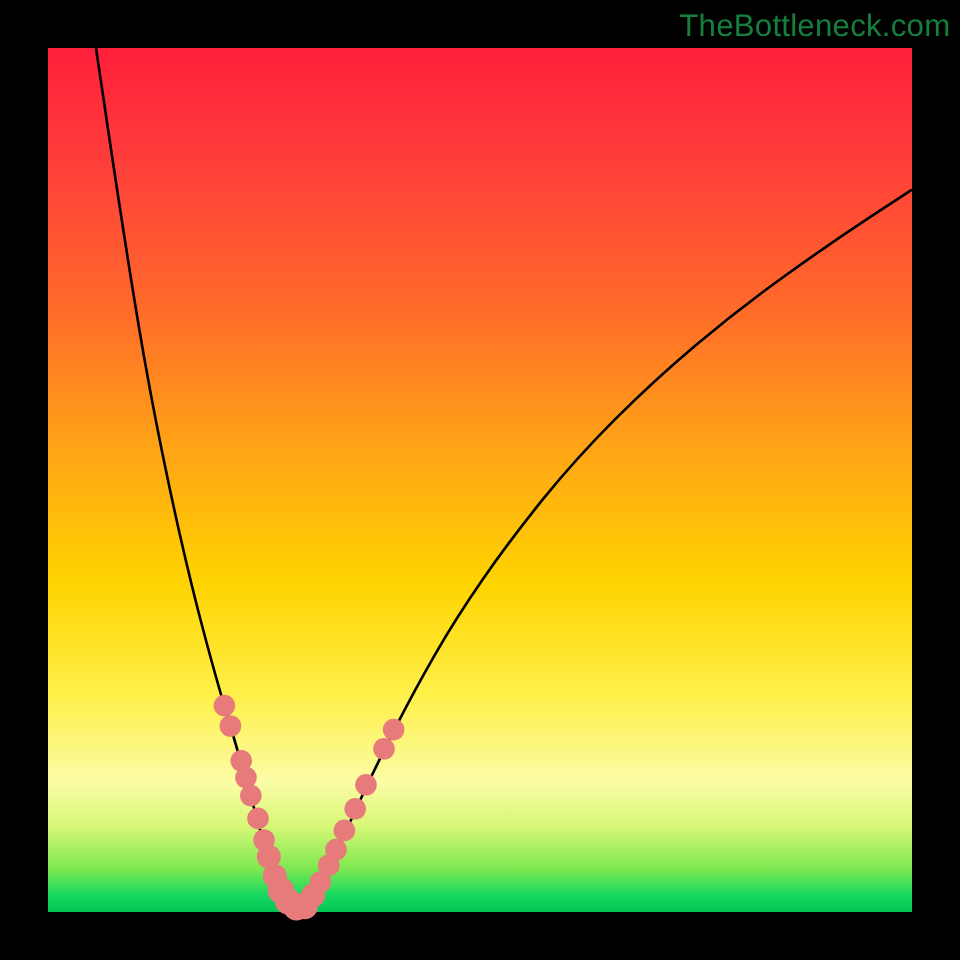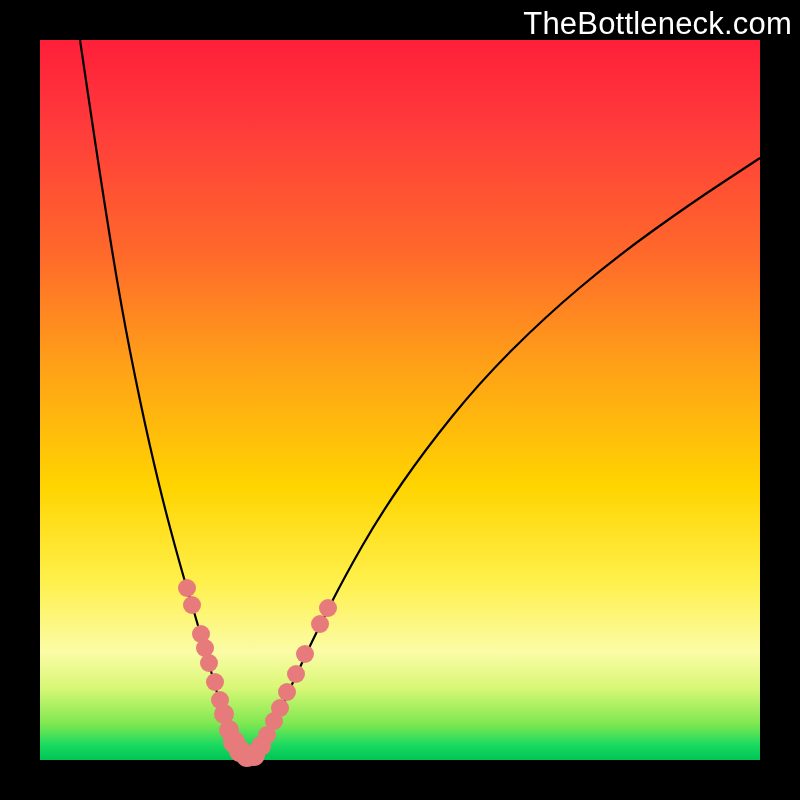--- a/index.html
+++ b/index.html
@@ -38,22 +38,22 @@
       #d8f776 90%,
       #7ee850 95%,
       #18d960 98%,
       #00c455 100%
     );
   }
   .watermark {
     position: absolute;
     top: 6px;
     right: 8px;
-    color: #ffffff;
-    font-size: 31px;
+    color: #15803d;
+    font-size: 26px;
     font-weight: 500;
     letter-spacing: 0.2px;
     user-select: none;
   }
   svg.curve {
     position: absolute;
     left: 0;
     top: 0;
     width: 720px;
     height: 720px;

